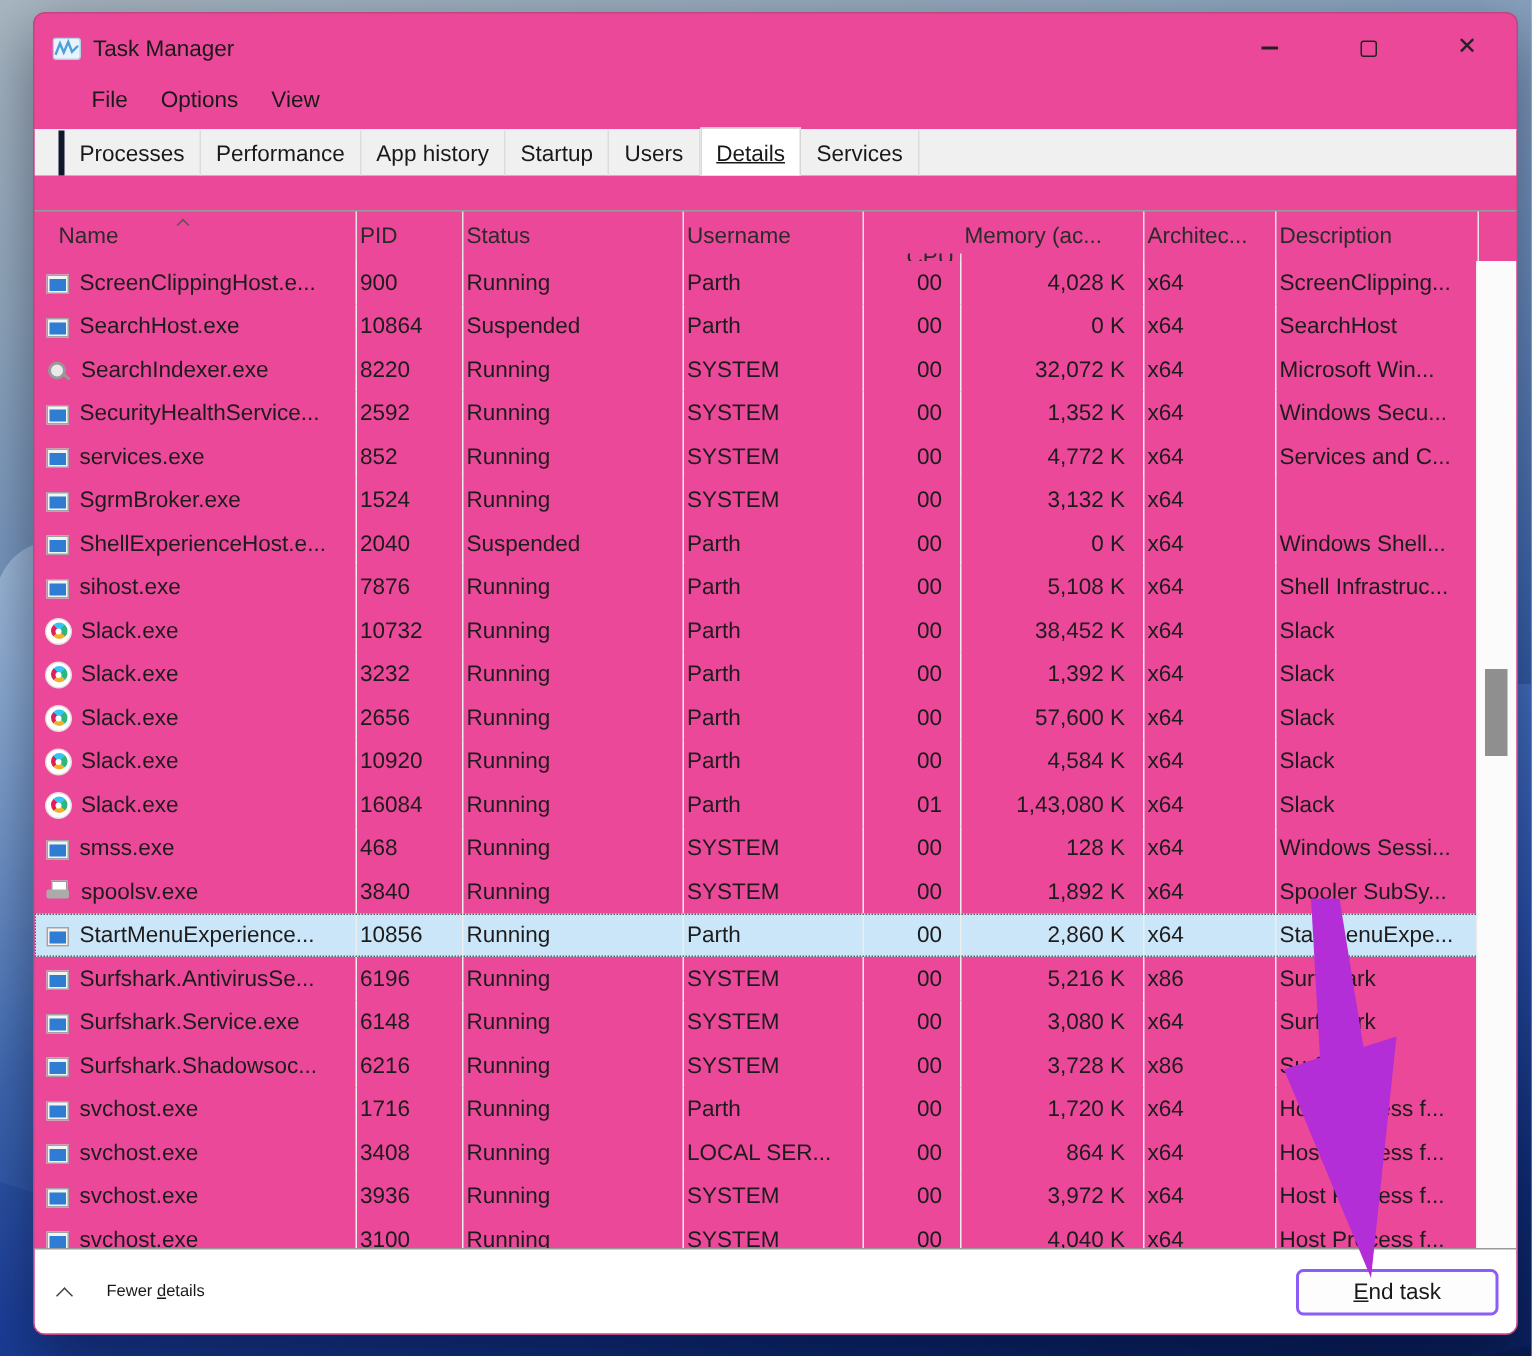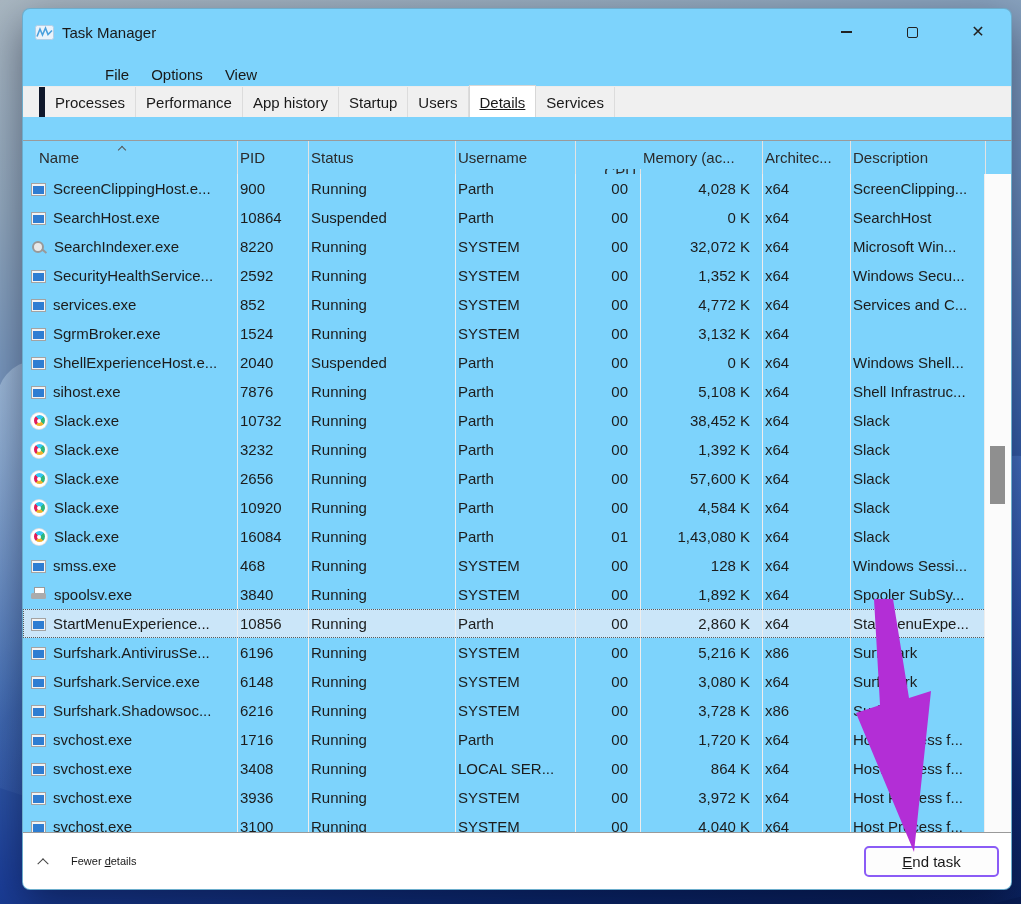--- a/index.html
+++ b/index.html
@@ -12,40 +12,40 @@
   
   .bloom1 { position:absolute; left:-60px; top:380px; width:260px; height:420px;
     background:linear-gradient(115deg,rgba(190,215,240,.55),rgba(120,160,220,.15) 60%,transparent);
     transform:rotate(18deg); border-radius:40px; }
   .bloom2 { position:absolute; right:-80px; top:470px; width:240px; height:430px;
     background:linear-gradient(245deg,rgba(90,140,225,.5),rgba(30,70,160,.2) 60%,transparent);
     transform:rotate(-14deg); border-radius:40px; }
 
   
   .window { position:absolute; left:22px; top:8px; width:990px; height:882px;
-    background:#7dd3fc; border-radius:8px; overflow:hidden;
+    background:#ec4899; border-radius:8px; overflow:hidden;
     border:1px solid rgba(60,60,60,.25); box-shadow:0 14px 44px rgba(0,0,20,.45); }
 
   .titlebar { position:relative; height:46px; display:flex; align-items:center; padding-left:10px; }
   .app-icon { margin:0 8px 0 2px; display:flex; }
   .title { font-size:15px; color:#191919; }
   .controls { position:absolute; right:0; top:0; height:46px; display:flex; }
   .ctrl { width:66px; height:46px; display:flex; align-items:center; justify-content:center; cursor:default; }
   .glyph-min { width:11px; height:1.4px; background:#222; }
   .glyph-max { width:11px; height:11px; border:1.4px solid #222; border-radius:2px; }
   .glyph-close { font-size:16px; color:#222; line-height:1; }
 
-  .menubar { height:31px; display:flex; align-items:flex-end; padding-left:27px;margin-left:44px; }
+  .menubar { height:31px; display:flex; align-items:flex-start; padding-left:27px; }
   .menu-item { font-size:15px; color:#191919; padding:3px 11px; }
 
   .tabbar { height:31px; background:#f0f0f0; display:flex; align-items:stretch; padding-left:16px;
     border-top:1px solid #ececec; }
   .tab { font-size:15px; color:#191919; padding:0 10px; display:flex; align-items:center;
     border-right:1px solid #dcdcdc; }
-  .tab:first-child { border-left:6px solid #0f172a; }
+  .tab:first-child { border-left:4px solid #0f172a; }
   .tab.active { background:#fff; border:1px solid #d7d7d7; border-bottom:none; margin-top:-2px;
     padding-top:2px; position:relative; z-index:2;text-decoration:underline; }
 
   
   .table { position:absolute; left:0; right:0; top:131px; bottom:57px; border-top:1px solid #9a9a9a; }
   .thead { height:33px; display:grid;
     grid-template-columns:215px 71px 147px 120px 65px 122px 88px 135px 27px; }
   .th { font-size:15px; color:#2b2b2b; display:flex; align-items:center; padding-left:2px;
     border-right:1px solid #e3e3e3; white-space:nowrap; overflow:hidden; position:relative; }
   .th.first { padding-left:16px; }

